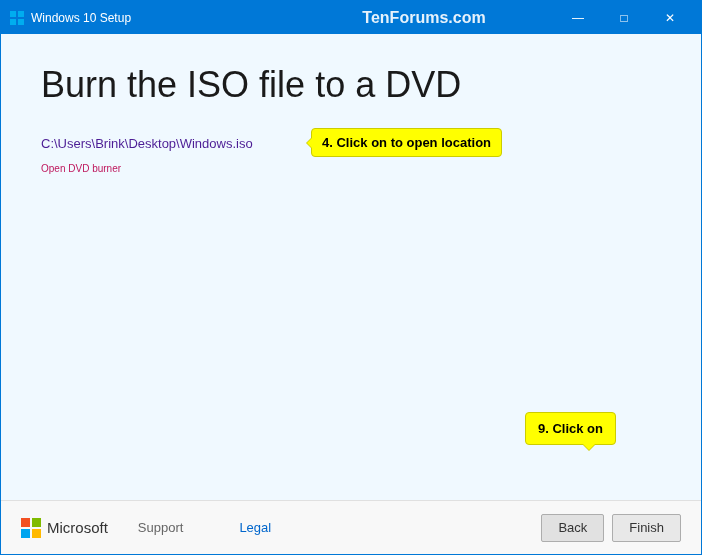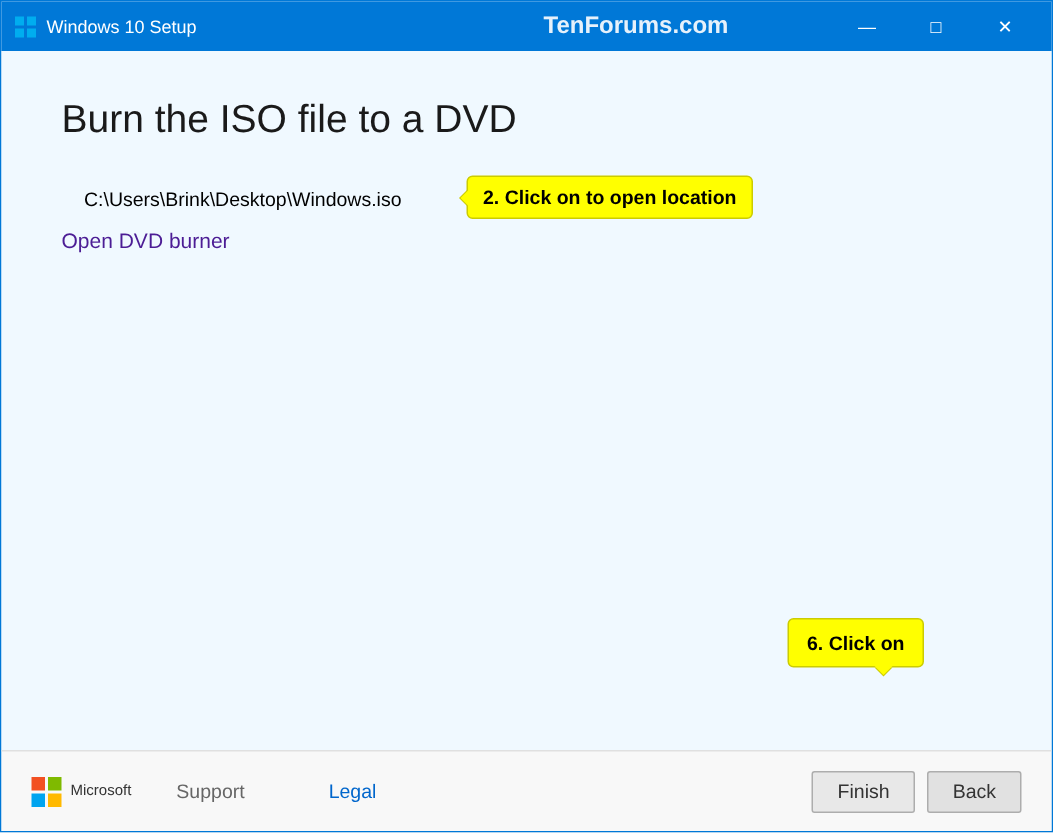--- a/index.html
+++ b/index.html
@@ -75,44 +75,43 @@
     .content {
       flex: 1;
       background: #f0f9ff;
       padding: 30px 40px 0 40px;
       display: flex;
       flex-direction: column;
       position: relative;
     }
 
     .page-title {
-      font-size: 26px;
+      font-size: 36px;
       font-weight: 300;
       color: #1a1a1a;
       margin-bottom: 30px;
     }
 
     .iso-section {
       position: relative;
       display: flex;
       align-items: center;
       margin-bottom: 8px;
     }
 
     .iso-link {
-      color: #000000;
+      color: #4c1d95;
       font-size: 13px;
       text-decoration: none;
       cursor: pointer;
-      margin-left: 15px;
     }
 
     .open-dvd-link {
-      color: #4c1d95;
-      font-size: 14px;
+      color: #be185d;
+      font-size: 10px;
       text-decoration: none;
       cursor: pointer;
       display: block;
       margin-top: 4px;
     }
 
     
     .callout-1 {
       position: absolute;
       left: 270px;
@@ -204,21 +203,21 @@
       grid-template-columns: 1fr 1fr;
       gap: 2px;
     }
 
     .ms-logo-q1 { background: #f25022; }
     .ms-logo-q2 { background: #7fba00; }
     .ms-logo-q3 { background: #00a4ef; }
     .ms-logo-q4 { background: #ffb900; }
 
     .footer-brand {
-      font-size: 10px;
+      font-size: 15px;
       color: #333;
     }
 
     .footer-links {
       display: flex;
       gap: 24px;
       margin-left: 30px;
       text-align: center;
     }
 
@@ -282,26 +281,26 @@
       <button class="titlebar-btn close">✕</button>
     </div>
   </div>
 
   <div class="content">
     <h1 class="page-title">Burn the ISO file to a DVD</h1>
 
     <div class="iso-section">
       <a class="iso-link">C:\Users\Brink\Desktop\Windows.iso</a>
 
-      <div class="callout-1">2. Click on to open location</div>
+      <div class="callout-1">4. Click on to open location</div>
     </div>
 
     <a class="open-dvd-link">Open DVD burner</a>
 
-    <div class="callout-2">6. Click on</div>
+    <div class="callout-2">9. Click on</div>
   </div>
 
   <div class="footer">
     <div class="footer-logo">
       <div class="ms-logo">
         <div class="ms-logo-q1"></div>
         <div class="ms-logo-q2"></div>
         <div class="ms-logo-q3"></div>
         <div class="ms-logo-q4"></div>
       </div>
@@ -309,18 +308,18 @@
     </div>
 
     <div class="footer-links">
       <a class="footer-link">Support</a>
       <a class="footer-link legal">Legal</a>
     </div>
 
     <div class="footer-spacer"></div>
 
     <div class="footer-buttons">
+      <button class="btn btn-primary">Back</button>
       <button class="btn btn-finish">Finish</button>
-      <button class="btn btn-primary">Back</button>
     </div>
   </div>
 
 </div>
 
 </body></html>

